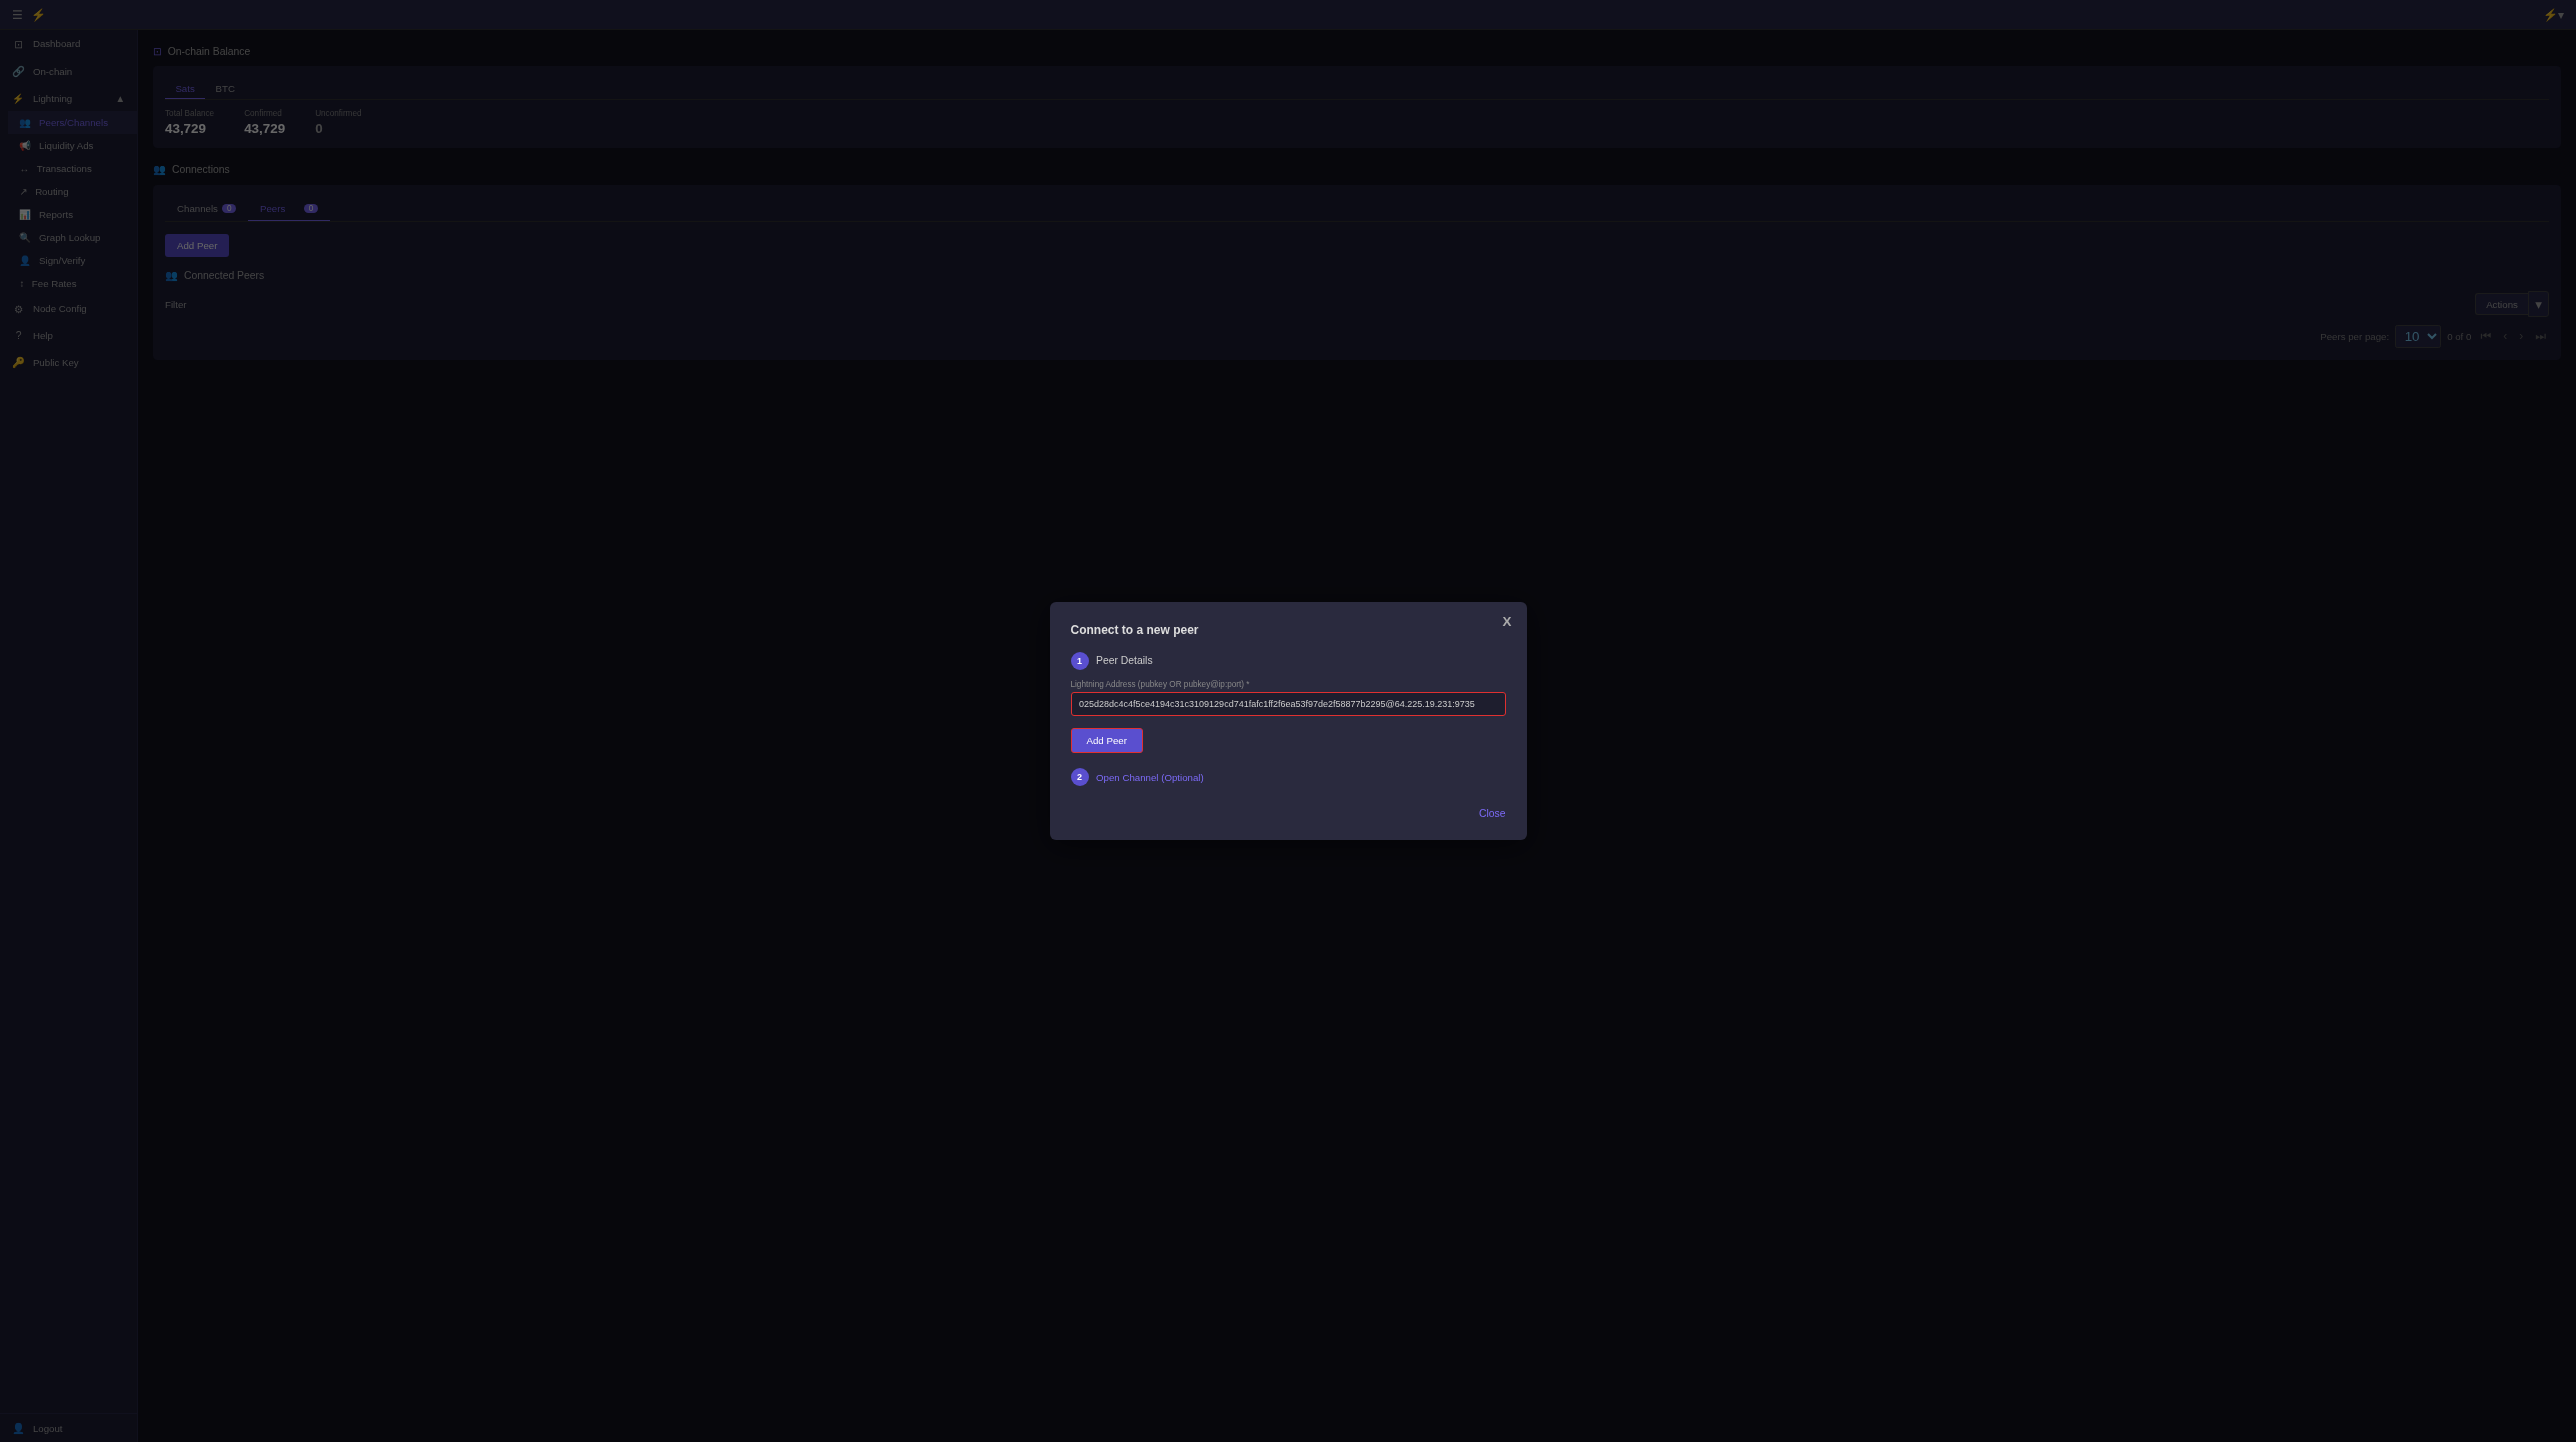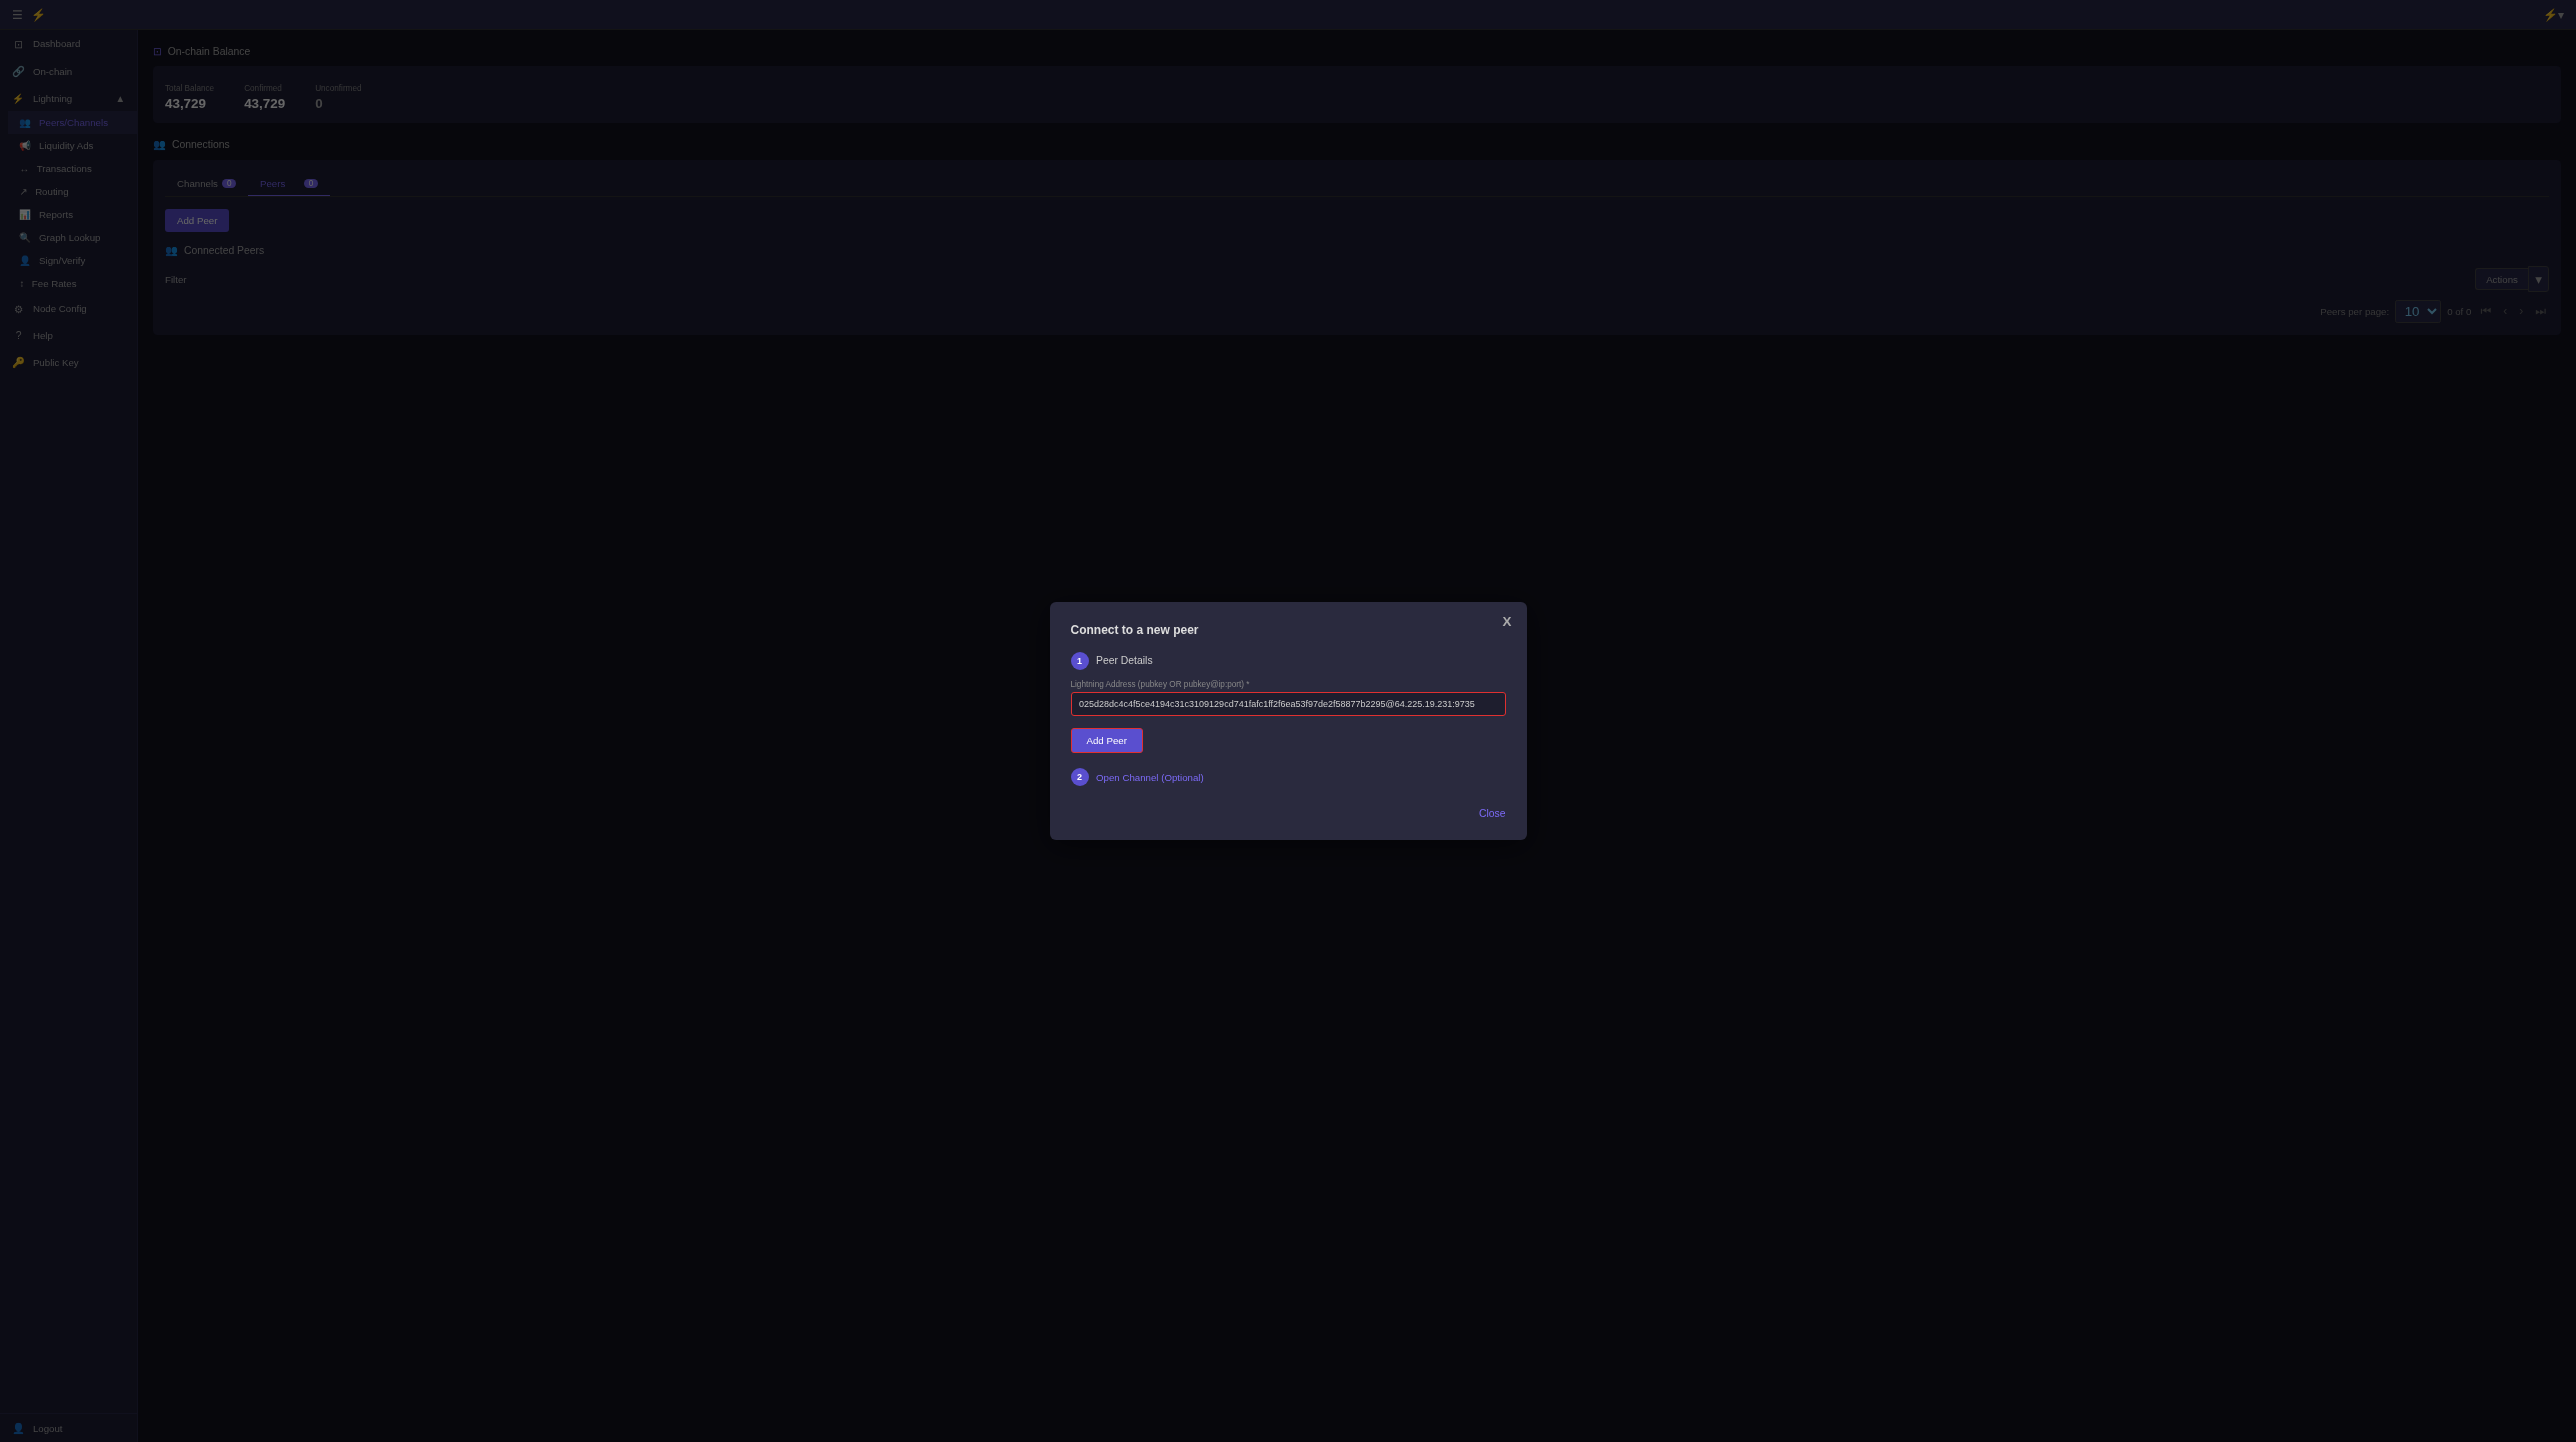--- a/index.html
+++ b/index.html
@@ -485,20 +485,24 @@
   </div>
 
   <div class="main-content">
 
     <div class="section-header">
       <span class="icon" style="color:#7c6af7;">⊡</span>
       <span>On-chain Balance</span>
     </div>
 
     <div class="balance-section">
+      <div class="balance-tabs">
+        <div class="balance-tab active">Sats</div>
+        <div class="balance-tab">BTC</div>
+      </div>
       <div class="balance-values">
         <div class="balance-item">
           <label>Total Balance</label>
           <div class="value">43,729</div>
         </div>
         <div class="balance-item">
           <label>Confirmed</label>
           <div class="value">43,729</div>
         </div>
         <div class="balance-item">

